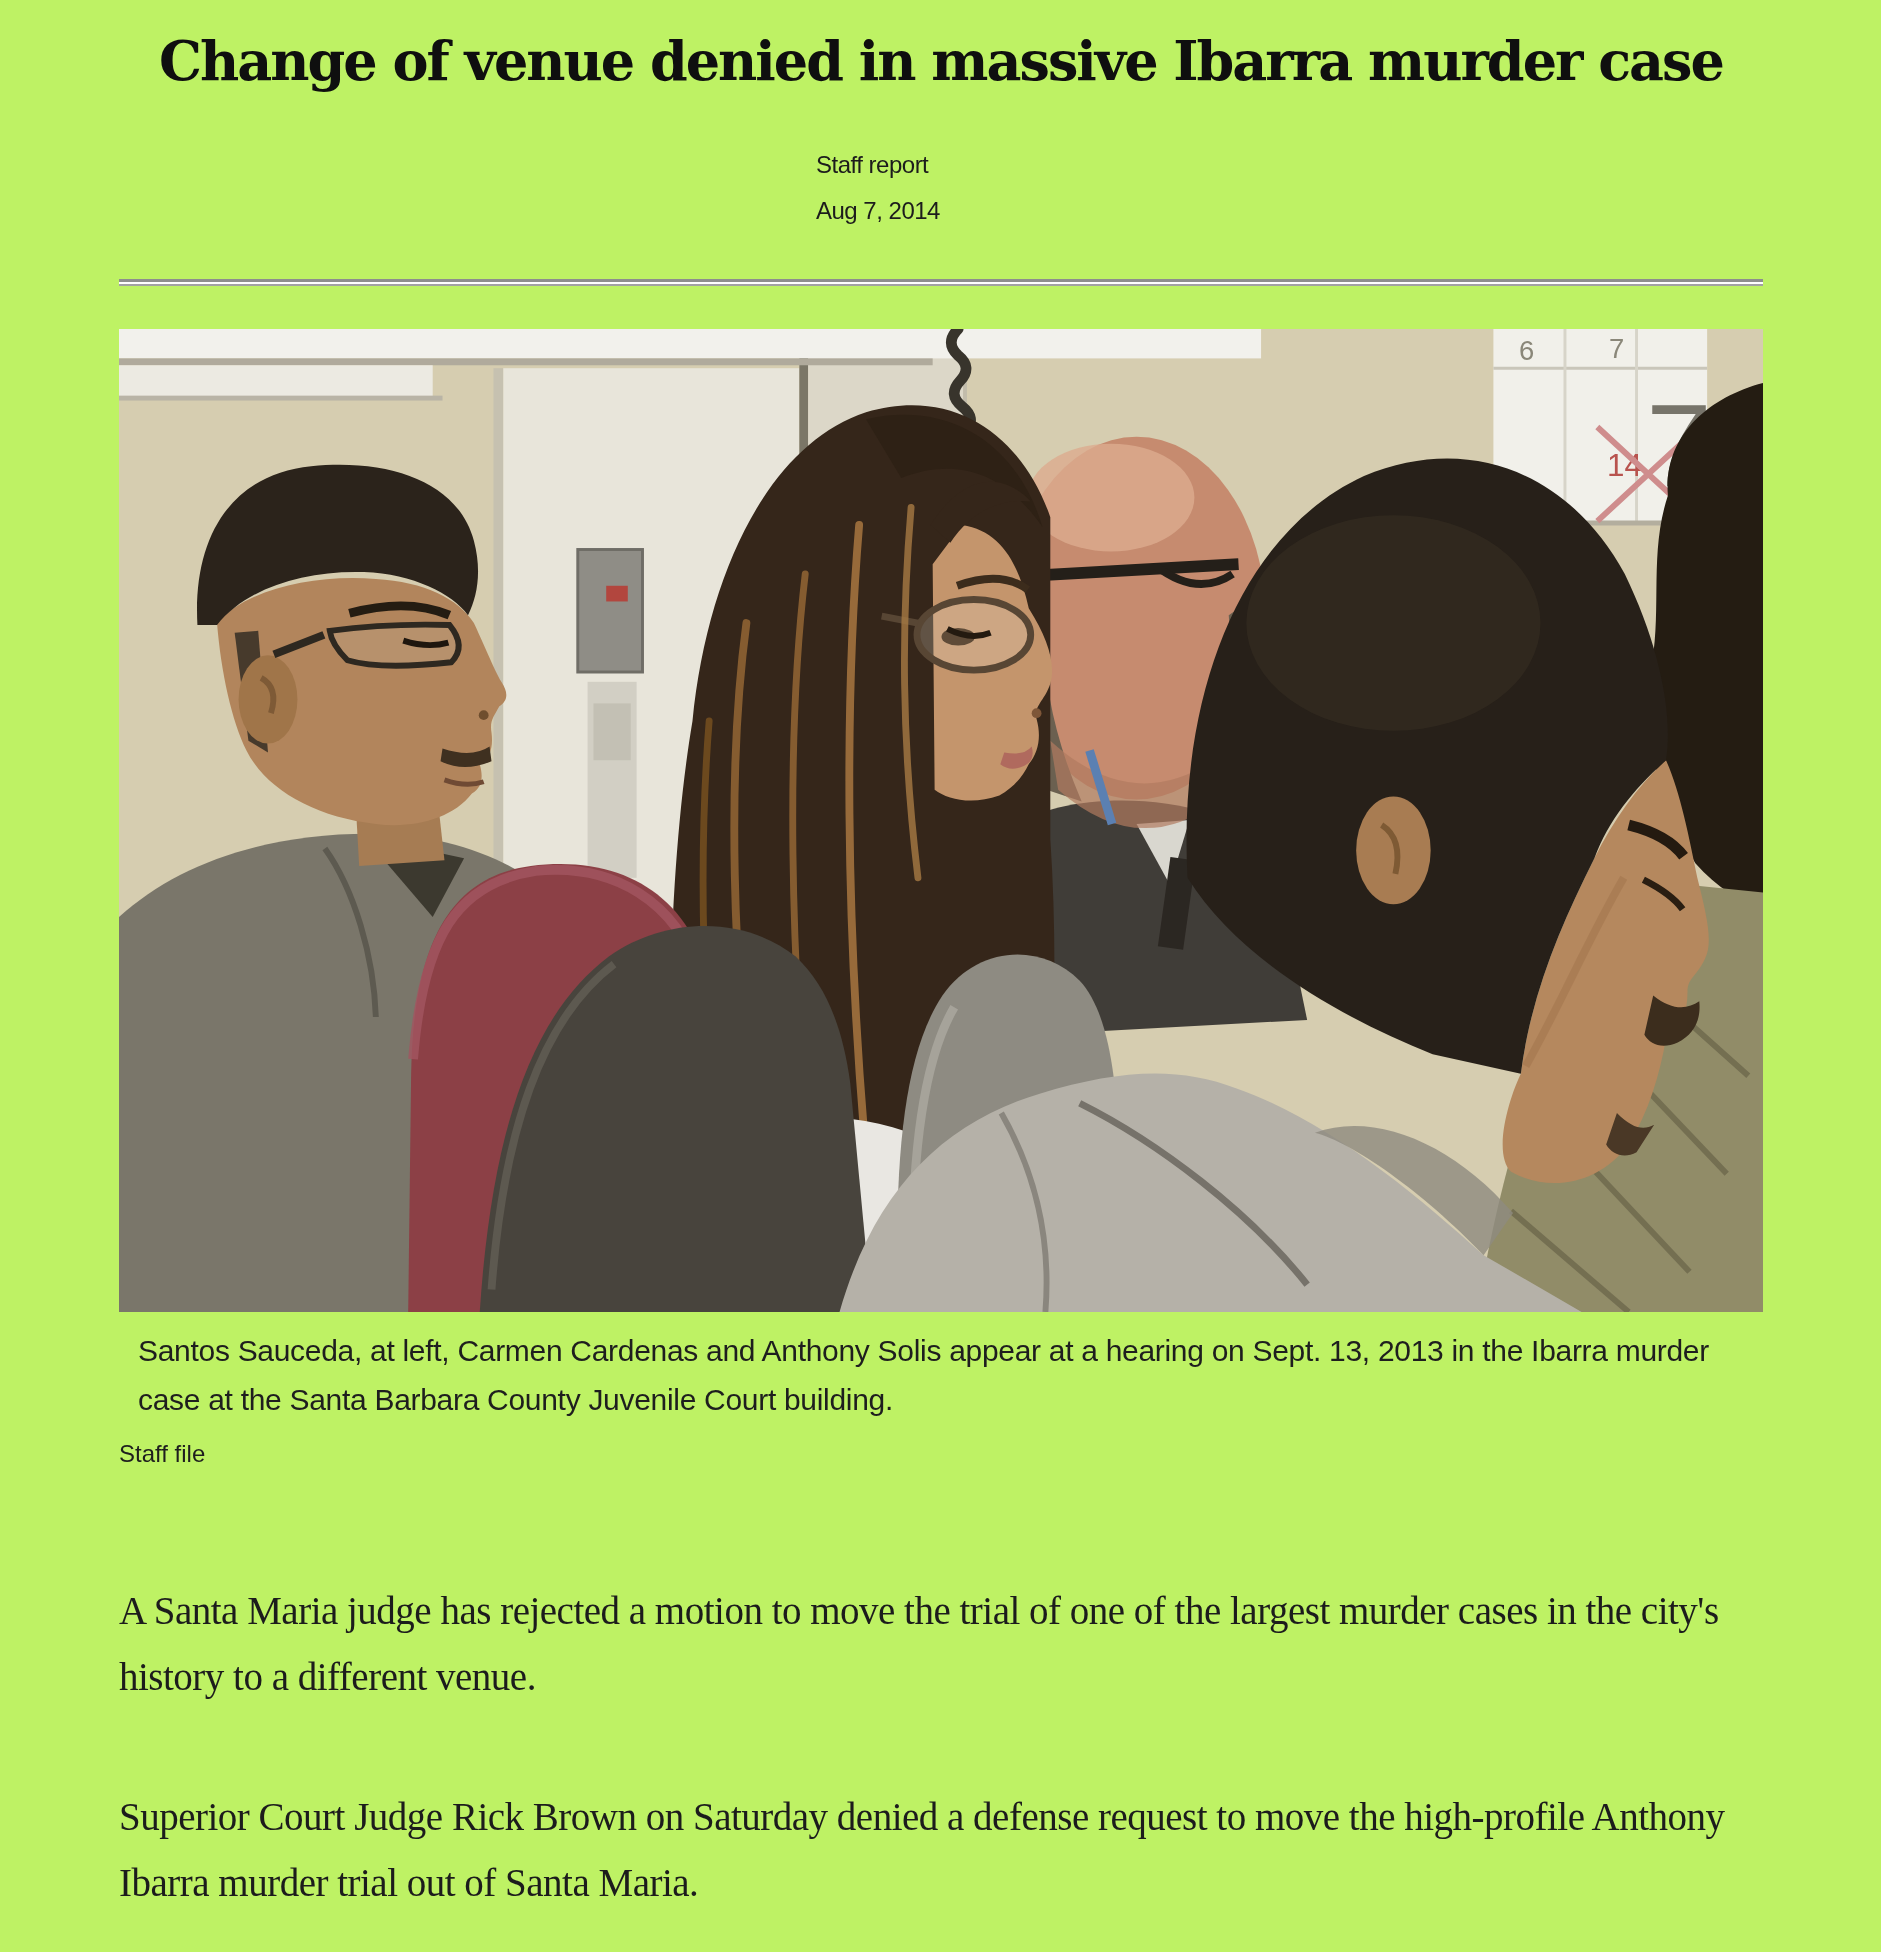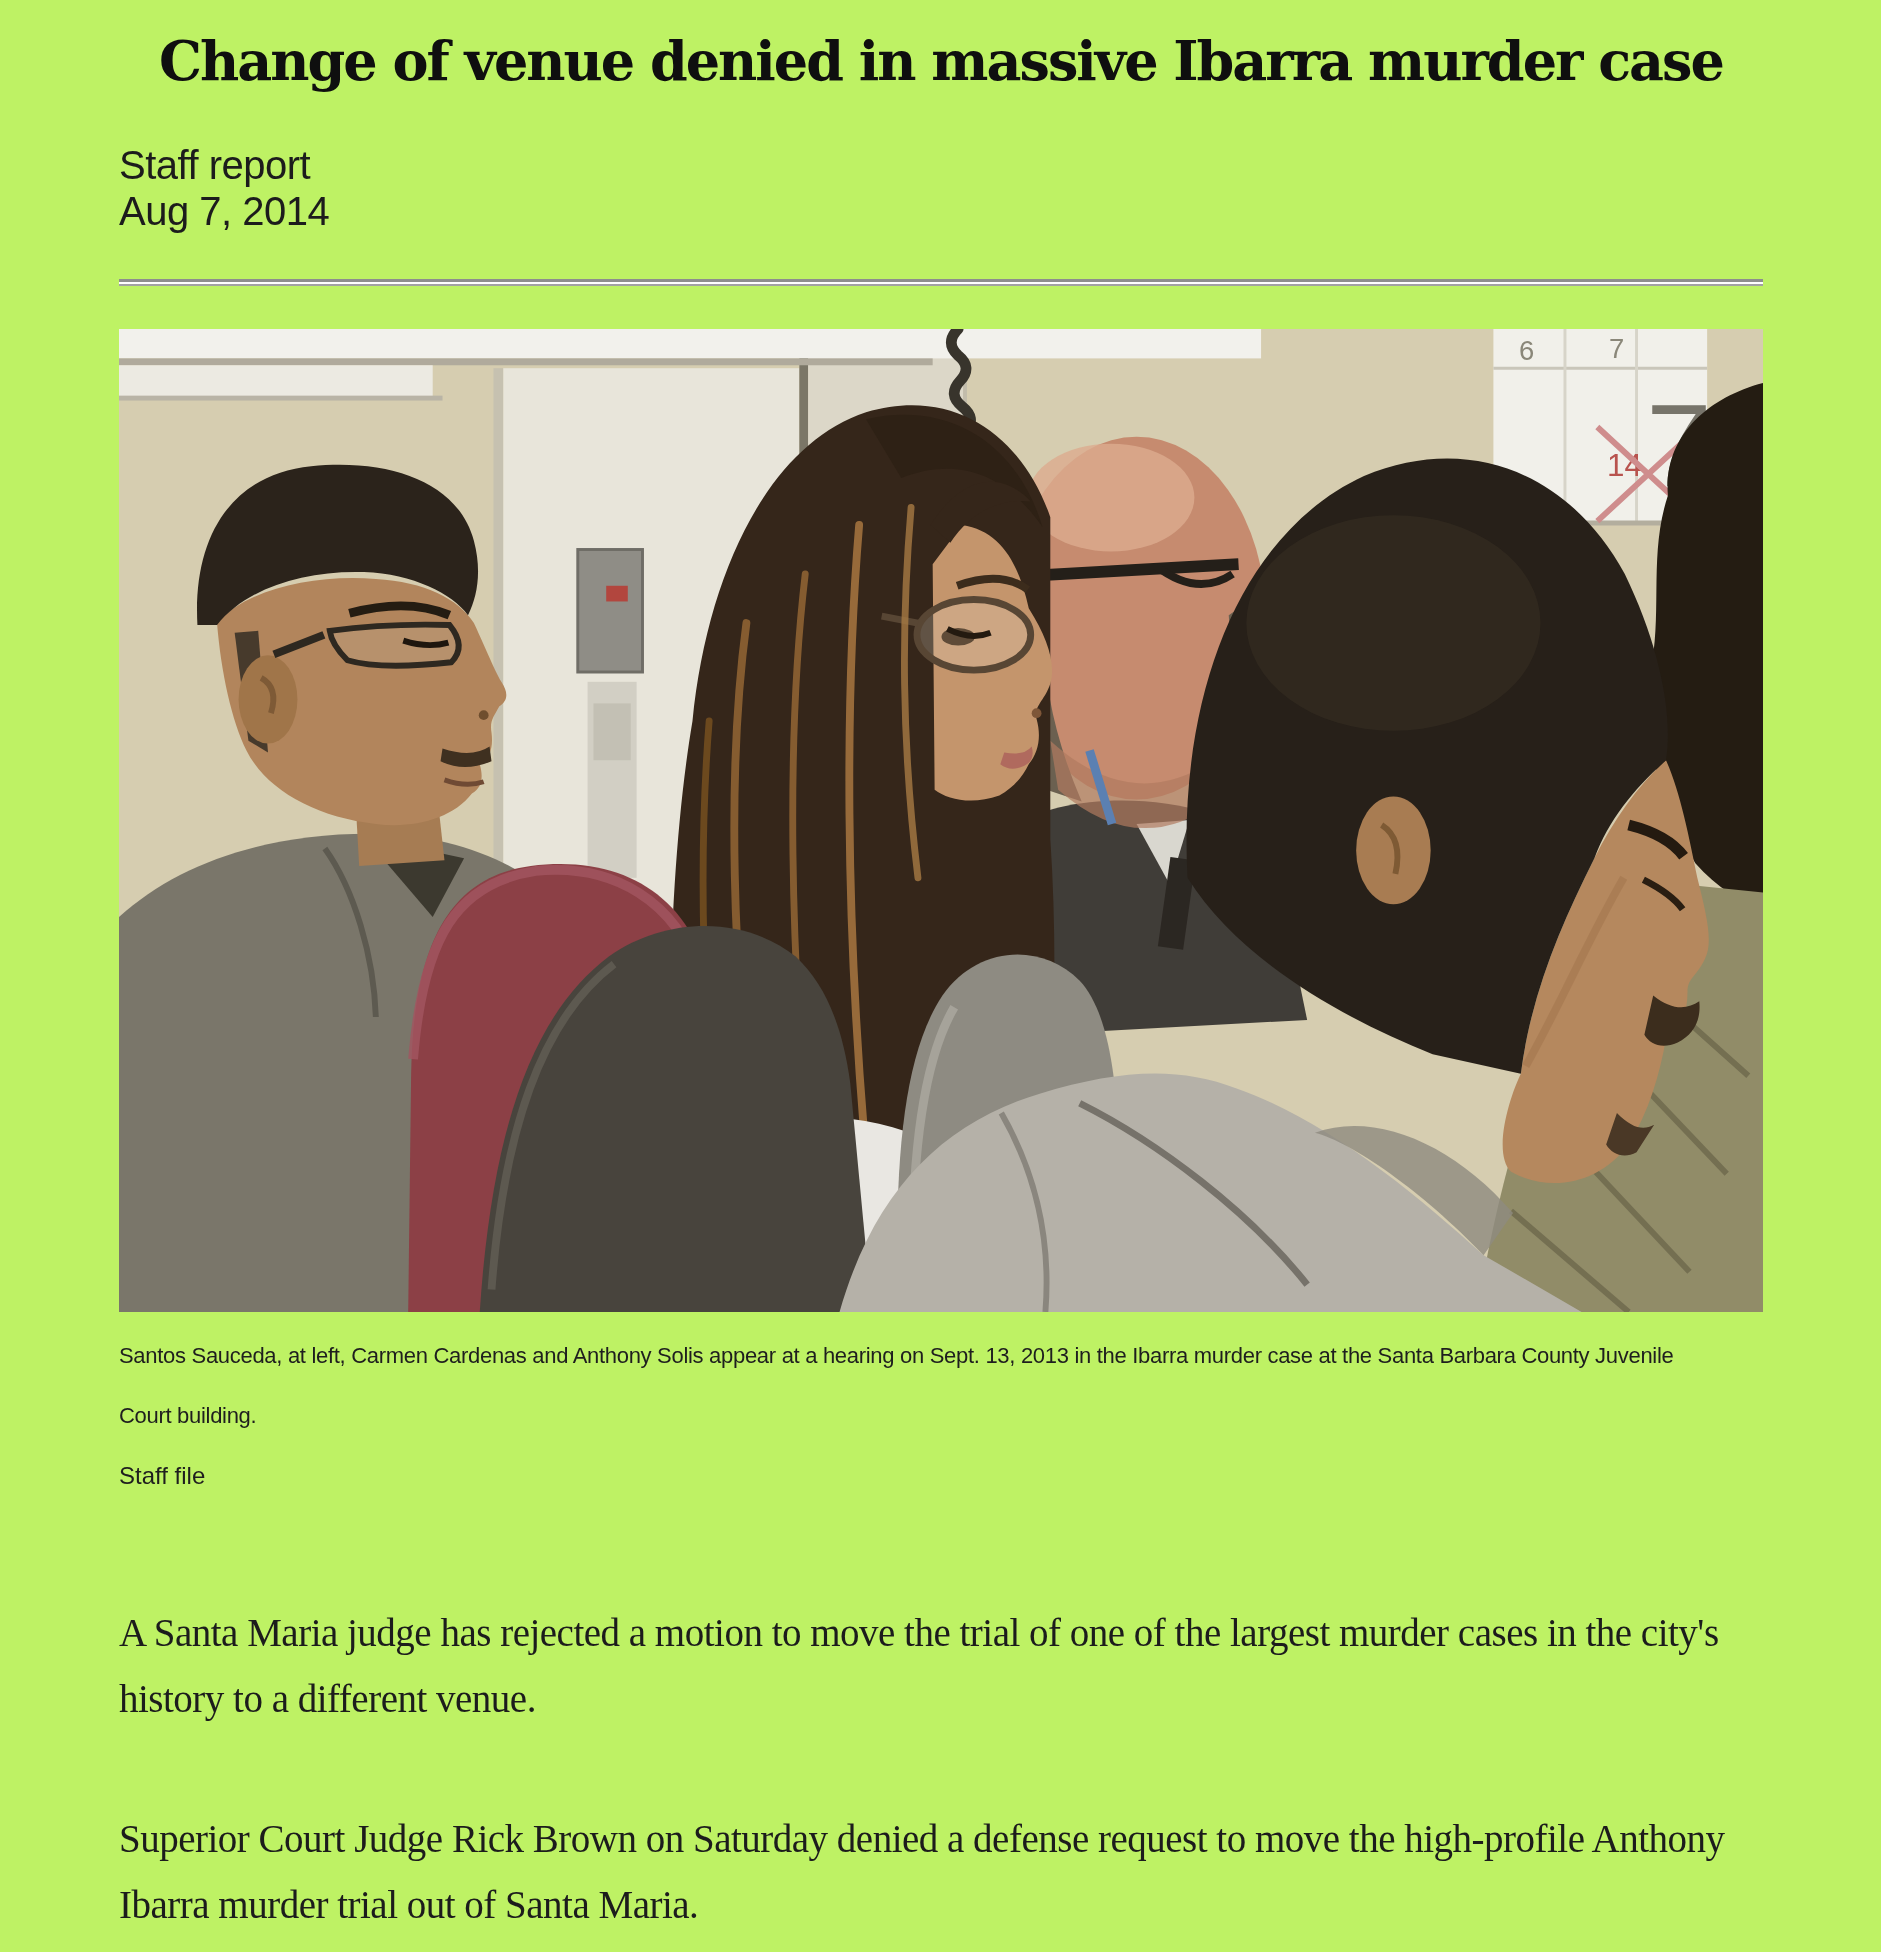--- a/index.html
+++ b/index.html
@@ -22,21 +22,22 @@
     text-align:center;
     font-family:"DejaVu Serif", serif;
     font-weight:700;
     font-size:54px;
     line-height:71px;
     letter-spacing:-2px;
     color:#0f0f0f;
   }
   .byline{
     margin-top:45px;
-    font-size:40px;
+    margin-left:697px;
+    font-size:24px;
     line-height:46px;
     letter-spacing:-0.5px;
     color:#1c1c1c;
   }
   .divider{
     margin-top:45px;
     height:2.9px;
     background:#ffffff;
     border-top:3.9px solid #8e8e8e;
     border-bottom:2px solid #a2a2a2;
@@ -45,25 +46,26 @@
     margin:43px 0 0 0;
     padding:0;
   }
   .photo-frame{
     width:1644px;
     height:983px;
     display:block;
   }
   .caption{
     margin-top:13.7px;
-    font-size:22px;
-    line-height:60px;
+    font-size:30px;
+    line-height:49px;
     letter-spacing:-0.3px;
     color:#1e1e1e;
     max-width:1607px;
+    margin-left:19px;
   }
   .credit{
     margin-top:8.8px;
     font-size:24px;
     line-height:41px;
     color:#1e1e1e;
   }
   .article-body{
     margin-top:104px;
   }

